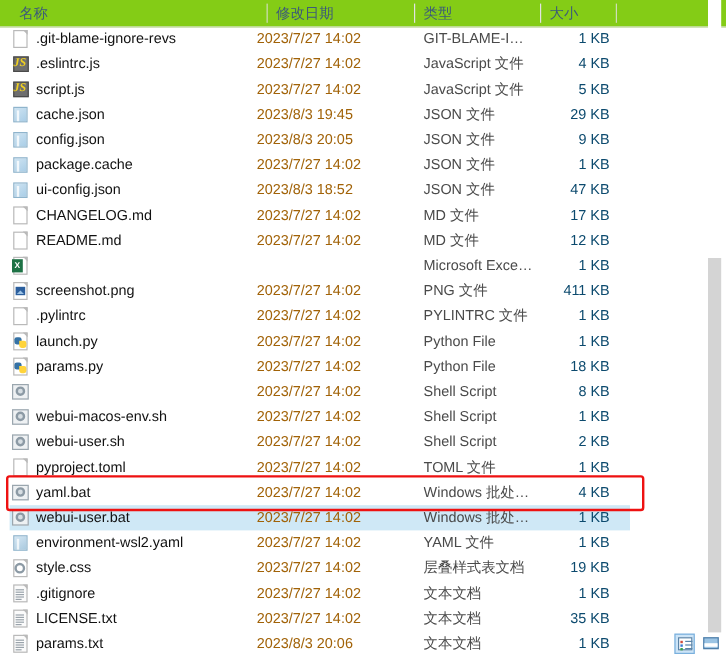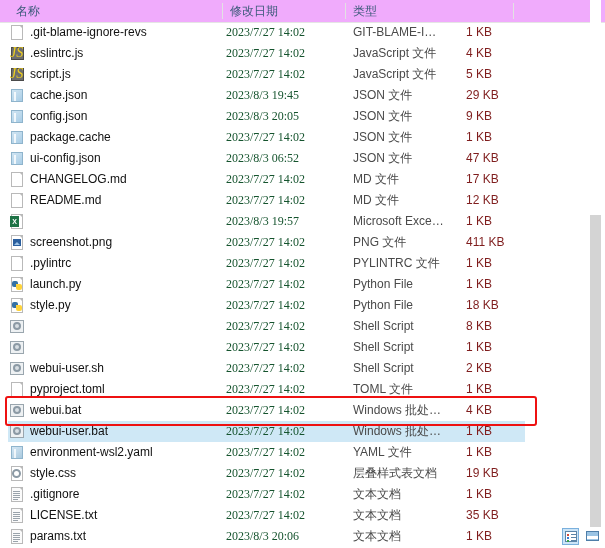--- a/index.html
+++ b/index.html
@@ -25,21 +25,21 @@
     background: #ffffff;
     overflow: hidden;
   }
 
   
   #col-header {
     position: absolute;
     left: 0; top: 0;
     width: 605px;
     height: 22px;
-    background: #f0abfc;
+    background: #84cc16;
     border-bottom: 1px solid #e5e5e5;
   }
   .col-head {
     position: absolute;
     top: 0;
     height: 22px;
     line-height: 22px;
     font-size: 12px;
     color: #3c5a7a;
     padding-left: 8px;
@@ -88,23 +88,23 @@
     position: absolute;
     top: 0;
     height: 21px;
     line-height: 21px;
     font-size: 12px;
     white-space: nowrap;
     overflow: hidden;
     text-overflow: ellipsis;
   }
   .c-name { left: 30px;  width: 192px; color: #111111; }
-  .c-date { left: 226px; width: 112px; color: #14532d; font-family: Liberation Serif, serif; }
+  .c-date { left: 214px; width: 112px; color: #a16207; }
   .c-type { left: 353px; width: 92px;  color: #4a4a4a; }
-  .c-size { left: 466px; width: 58px;  color: #7f1d1d; text-align: left; }
+  .c-size { left: 450px; width: 58px;  color: #0c4a6e; text-align: right; }
 
   
   .icon {
     position: absolute;
     left: 10px; top: 3px;
     width: 15px; height: 16px;
   }
   .ic-page {
     position: absolute; left: 1px; top: 0;
     width: 12px; height: 15px;
@@ -137,22 +137,22 @@
     position: absolute; left: 1px; top: 1px;
     width: 13px; height: 13px;
     background: #6e6e6e;
     border: 1px solid #4a4a4a;
     box-sizing: border-box;
   }
   .icon-js .jsmark {
     position: absolute; left: 0; top: 0;
     width: 13px; height: 13px;
     color: #f0d020;
-    font-size: 14px;
-    font-weight: normal;
+    font-size: 10px;
+    font-weight: bold;
     font-style: italic;
     line-height: 13px;
     text-align: center;
     font-family: "Liberation Serif", serif;
   }
   
   .icon-json .sq {
     position: absolute; left: 1px; top: 1px;
     width: 12px; height: 13px;
     background: linear-gradient(145deg, #cfe4f2 0%, #a9cde6 100%);
@@ -334,20 +334,21 @@
 </style>
 </head>
 <body>
 
 <div id="explorer">
 
   <div id="col-header">
     <div class="col-head first" id="ch-name">名称</div>
     <div class="col-head" id="ch-type">类型</div>
     <div class="col-head" id="ch-date">修改日期</div>
+    <div class="col-head" id="ch-size">大小</div>
     <div class="col-head" id="ch-pad"></div>
   </div>
 
   <div id="rows">
       <div class="row">
         <span class="sel-bg"></span>
         <span class="icon icon-blank">
           <span class="ic-page fold"></span>
         </span>
         <span class="cell c-name">.git-blame-ignore-revs</span>
@@ -406,21 +407,21 @@
         <span class="cell c-date">2023/7/27 14:02</span>
         <span class="cell c-type">JSON 文件</span>
         <span class="cell c-size">1 KB</span>
       </div>
       <div class="row">
         <span class="sel-bg"></span>
         <span class="icon icon-json">
           <span class="sq"></span>
         </span>
         <span class="cell c-name">ui-config.json</span>
-        <span class="cell c-date">2023/8/3 06:52</span>
+        <span class="cell c-date">2023/8/3 18:52</span>
         <span class="cell c-type">JSON 文件</span>
         <span class="cell c-size">47 KB</span>
       </div>
       <div class="row">
         <span class="sel-bg"></span>
         <span class="icon icon-md">
           <span class="ic-page fold"></span>
         </span>
         <span class="cell c-name">CHANGELOG.md</span>
         <span class="cell c-date">2023/7/27 14:02</span>
@@ -436,21 +437,20 @@
         <span class="cell c-date">2023/7/27 14:02</span>
         <span class="cell c-type">MD 文件</span>
         <span class="cell c-size">12 KB</span>
       </div>
       <div class="row">
         <span class="sel-bg"></span>
         <span class="icon icon-csv">
           <span class="ic-page fold"></span>
           <span class="xl">X</span>
         </span>
-        <span class="cell c-date">2023/8/3 19:57</span>
         <span class="cell c-type">Microsoft Excel ...</span>
         <span class="cell c-size">1 KB</span>
       </div>
       <div class="row">
         <span class="sel-bg"></span>
         <span class="icon icon-png">
           <span class="ic-page fold"></span>
           <span class="pic"></span>
         </span>
         <span class="cell c-name">screenshot.png</span>
@@ -480,41 +480,42 @@
         <span class="cell c-type">Python File</span>
         <span class="cell c-size">1 KB</span>
       </div>
       <div class="row">
         <span class="sel-bg"></span>
         <span class="icon icon-py">
           <span class="ic-page fold"></span>
           <span class="snake1"></span>
           <span class="snake2"></span>
         </span>
-        <span class="cell c-name">style.py</span>
+        <span class="cell c-name">params.py</span>
         <span class="cell c-date">2023/7/27 14:02</span>
         <span class="cell c-type">Python File</span>
         <span class="cell c-size">18 KB</span>
       </div>
       <div class="row">
         <span class="sel-bg"></span>
         <span class="icon icon-sh">
           <span class="sq"></span>
           <span class="gear"></span>
         </span>
         <span class="cell c-date">2023/7/27 14:02</span>
         <span class="cell c-type">Shell Script</span>
         <span class="cell c-size">8 KB</span>
       </div>
       <div class="row">
         <span class="sel-bg"></span>
         <span class="icon icon-sh">
           <span class="sq"></span>
           <span class="gear"></span>
         </span>
+        <span class="cell c-name">webui-macos-env.sh</span>
         <span class="cell c-date">2023/7/27 14:02</span>
         <span class="cell c-type">Shell Script</span>
         <span class="cell c-size">1 KB</span>
       </div>
       <div class="row">
         <span class="sel-bg"></span>
         <span class="icon icon-sh">
           <span class="sq"></span>
           <span class="gear"></span>
         </span>
@@ -532,21 +533,21 @@
         <span class="cell c-date">2023/7/27 14:02</span>
         <span class="cell c-type">TOML 文件</span>
         <span class="cell c-size">1 KB</span>
       </div>
       <div class="row">
         <span class="sel-bg"></span>
         <span class="icon icon-sh">
           <span class="sq"></span>
           <span class="gear"></span>
         </span>
-        <span class="cell c-name">webui.bat</span>
+        <span class="cell c-name">yaml.bat</span>
         <span class="cell c-date">2023/7/27 14:02</span>
         <span class="cell c-type">Windows 批处理...</span>
         <span class="cell c-size">4 KB</span>
       </div>
       <div class="row selected">
         <span class="sel-bg" style="background: rgb(207, 232, 246);"></span>
         <span class="icon icon-sh">
           <span class="sq"></span>
           <span class="gear"></span>
         </span>

